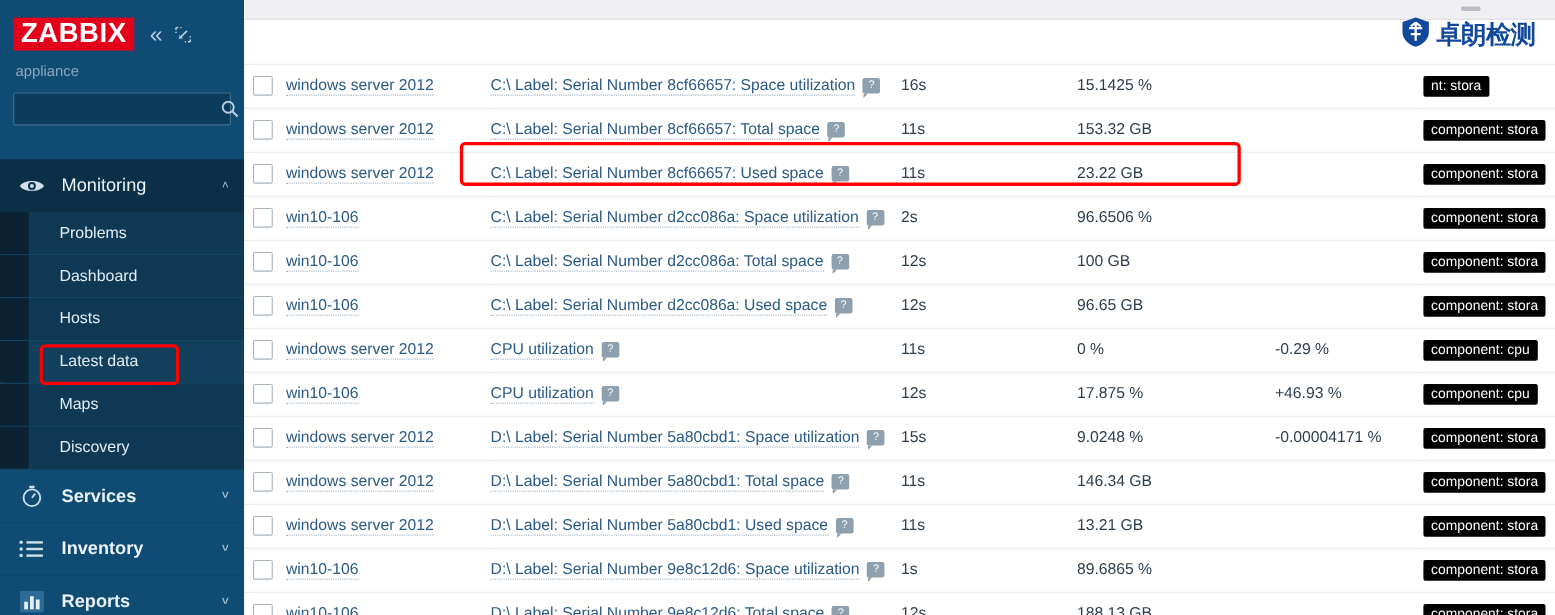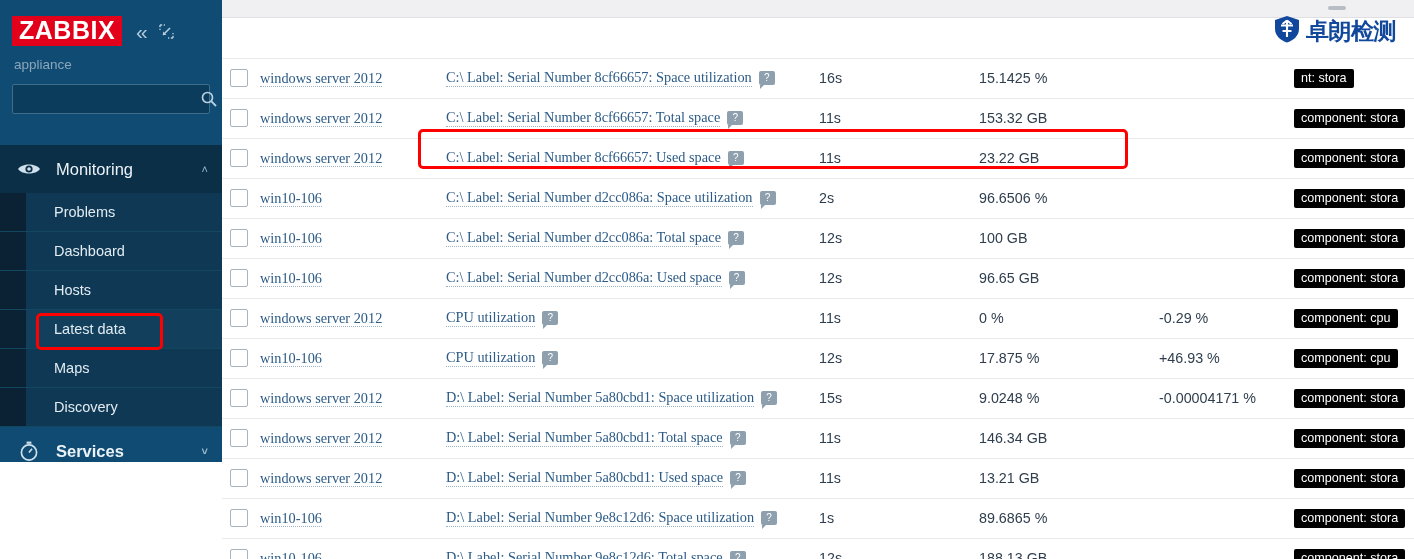--- a/index.html
+++ b/index.html
@@ -14,21 +14,21 @@
     position: relative;
     width: 1414px; height: 559px;
     display: flex;
     overflow: hidden;
   }
 
   
   .sidebar {
     width: 222px;
     flex: 0 0 222px;
-    height: 462px;
+    height: 559px;
     background: #0f4b72;
     position: relative;
     overflow: hidden;
   }
   .sb-head {
     background: #0f4b72;
     padding: 10px 12px 0 12px;
     height: 145px;
   }
   .sb-logo-row {
@@ -207,21 +207,20 @@
     border-radius: 2px;
     background: #fff;
     margin-left: 8px;
     cursor: pointer;
   }
   .lnk {
     color: #2b5a86;
     text-decoration: none;
     border-bottom: 1px dotted #9fb2c3;
     cursor: pointer;
-    font-family: Liberation Serif, serif;
   }
   .td-host { padding-left: 0; }
   .td-name { padding-left: 0; margin-left: 32px; }
   .name-cell { display: flex; align-items: center; }
   .hint {
     display: inline-block;
     position: relative;
     margin-left: 7px;
     width: 16px; height: 14px;
     background: #8e9fad;

